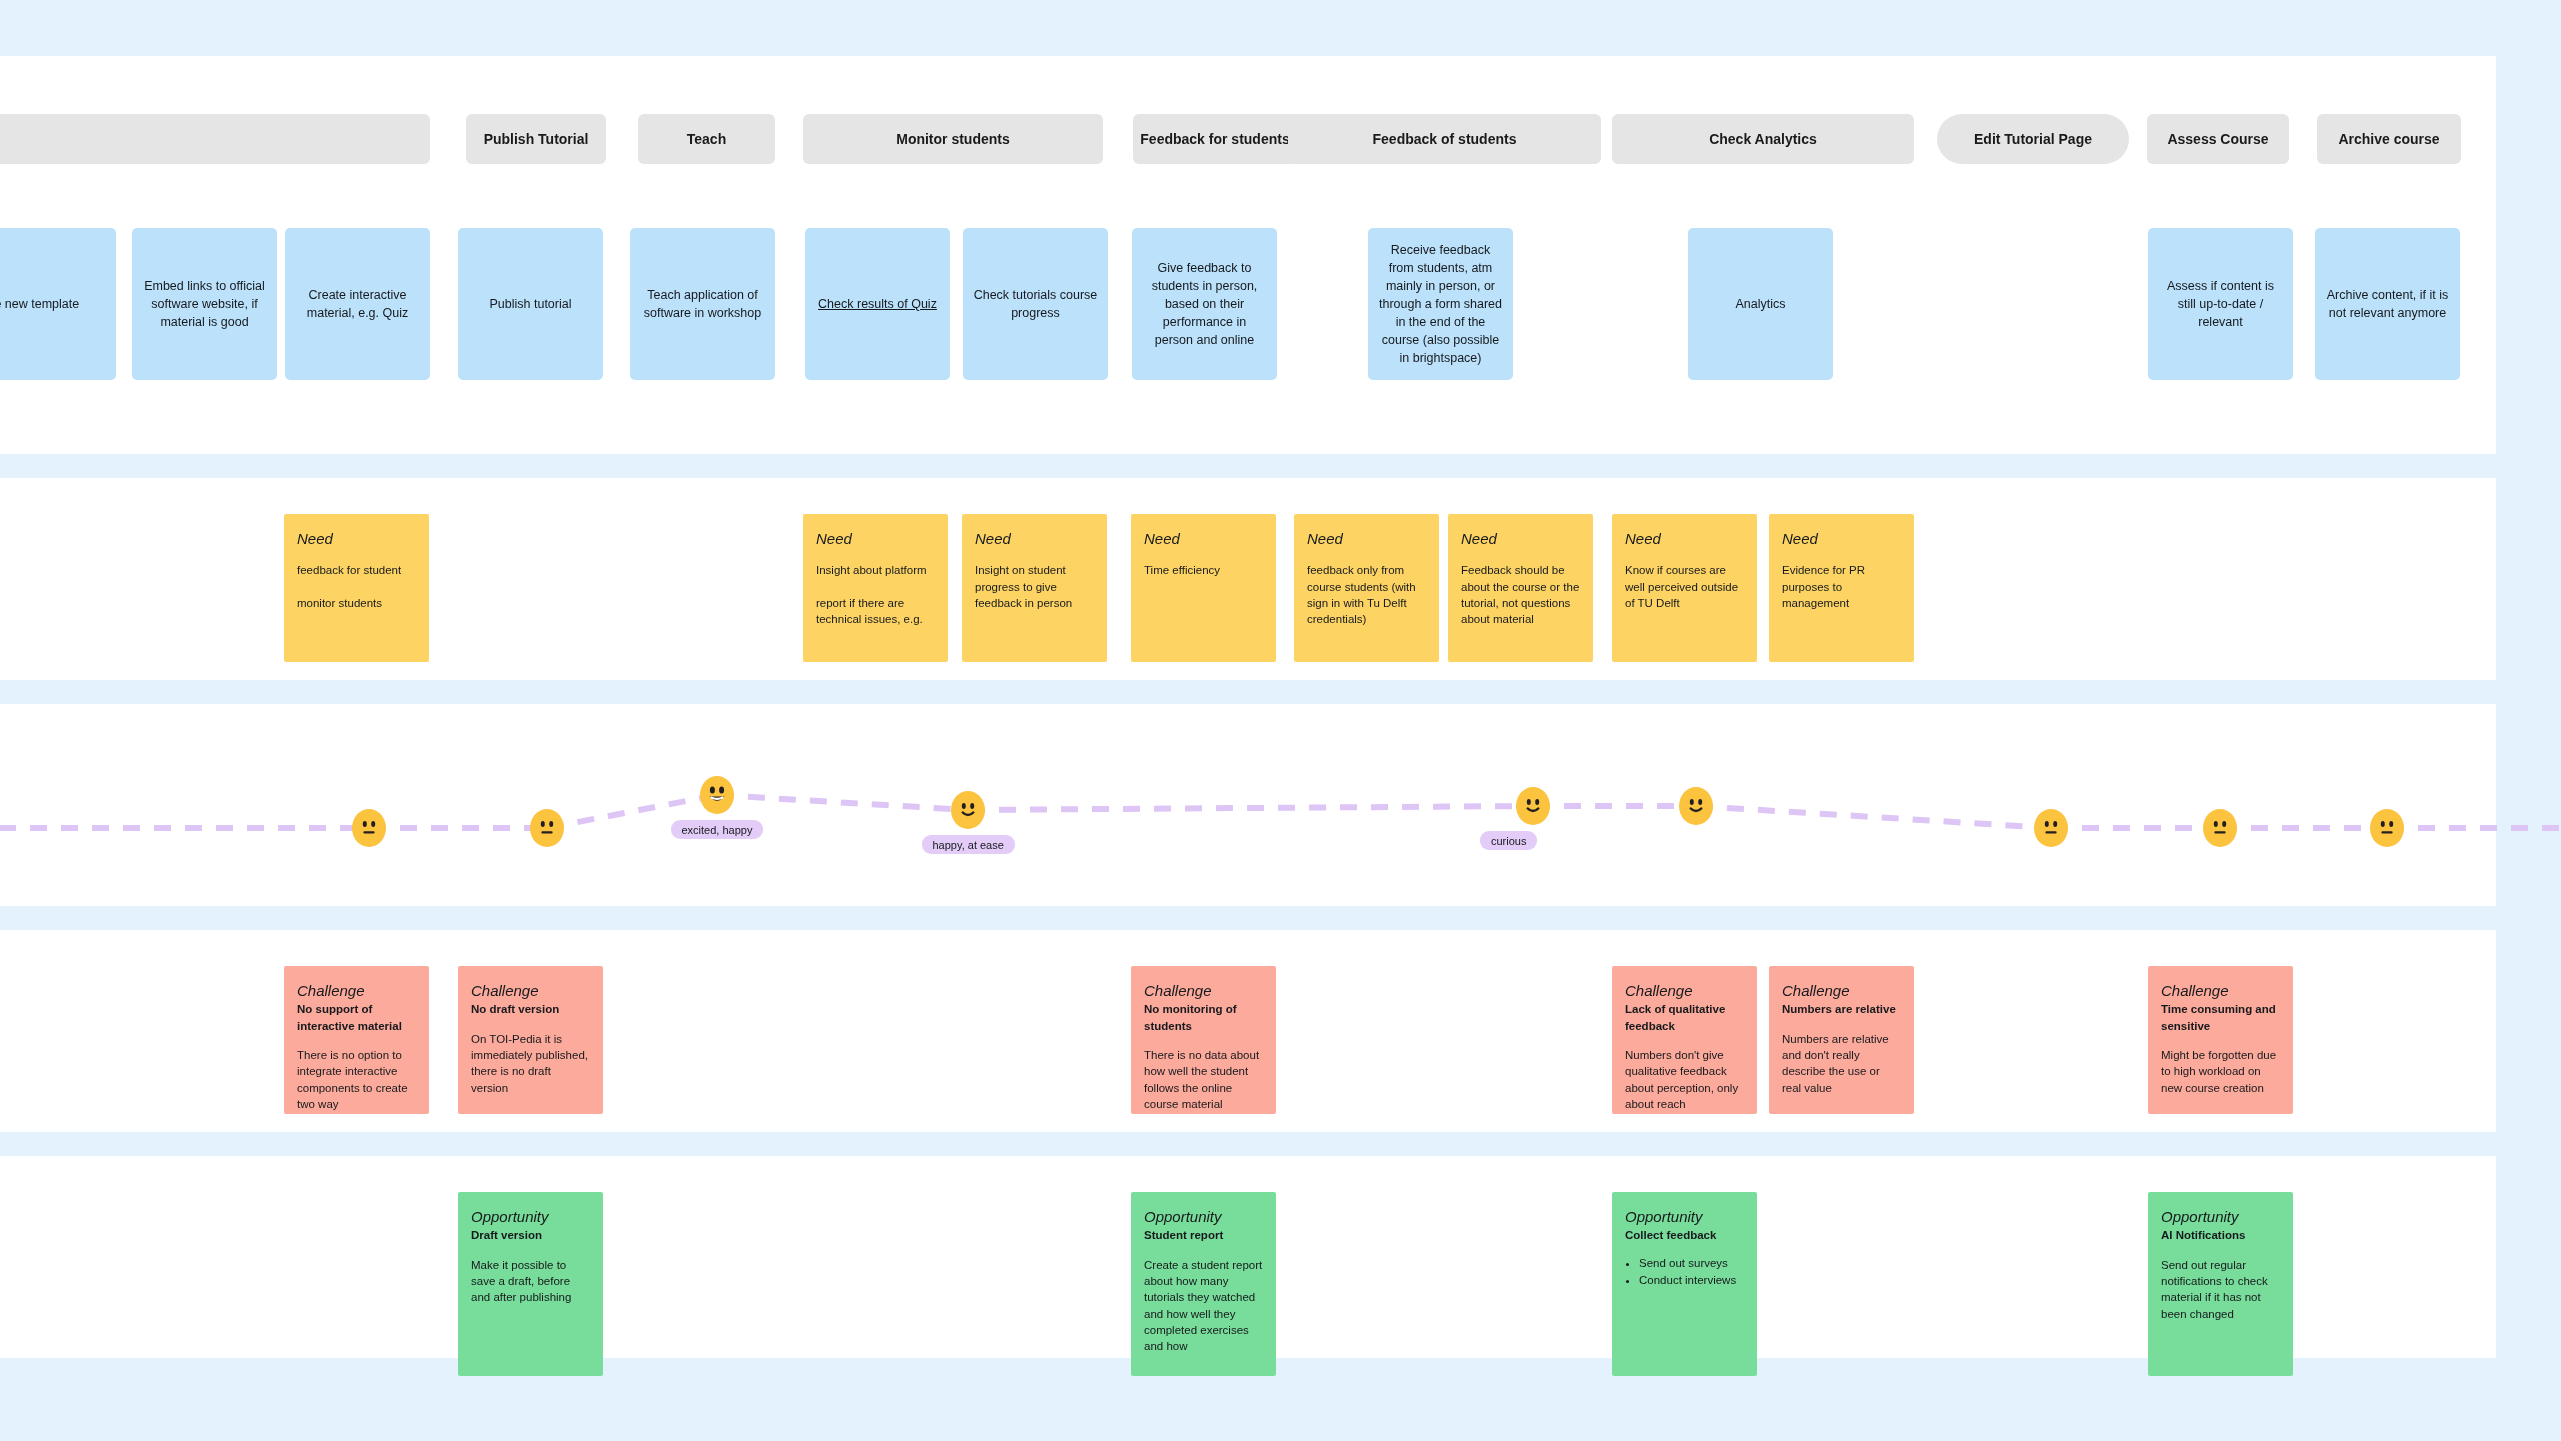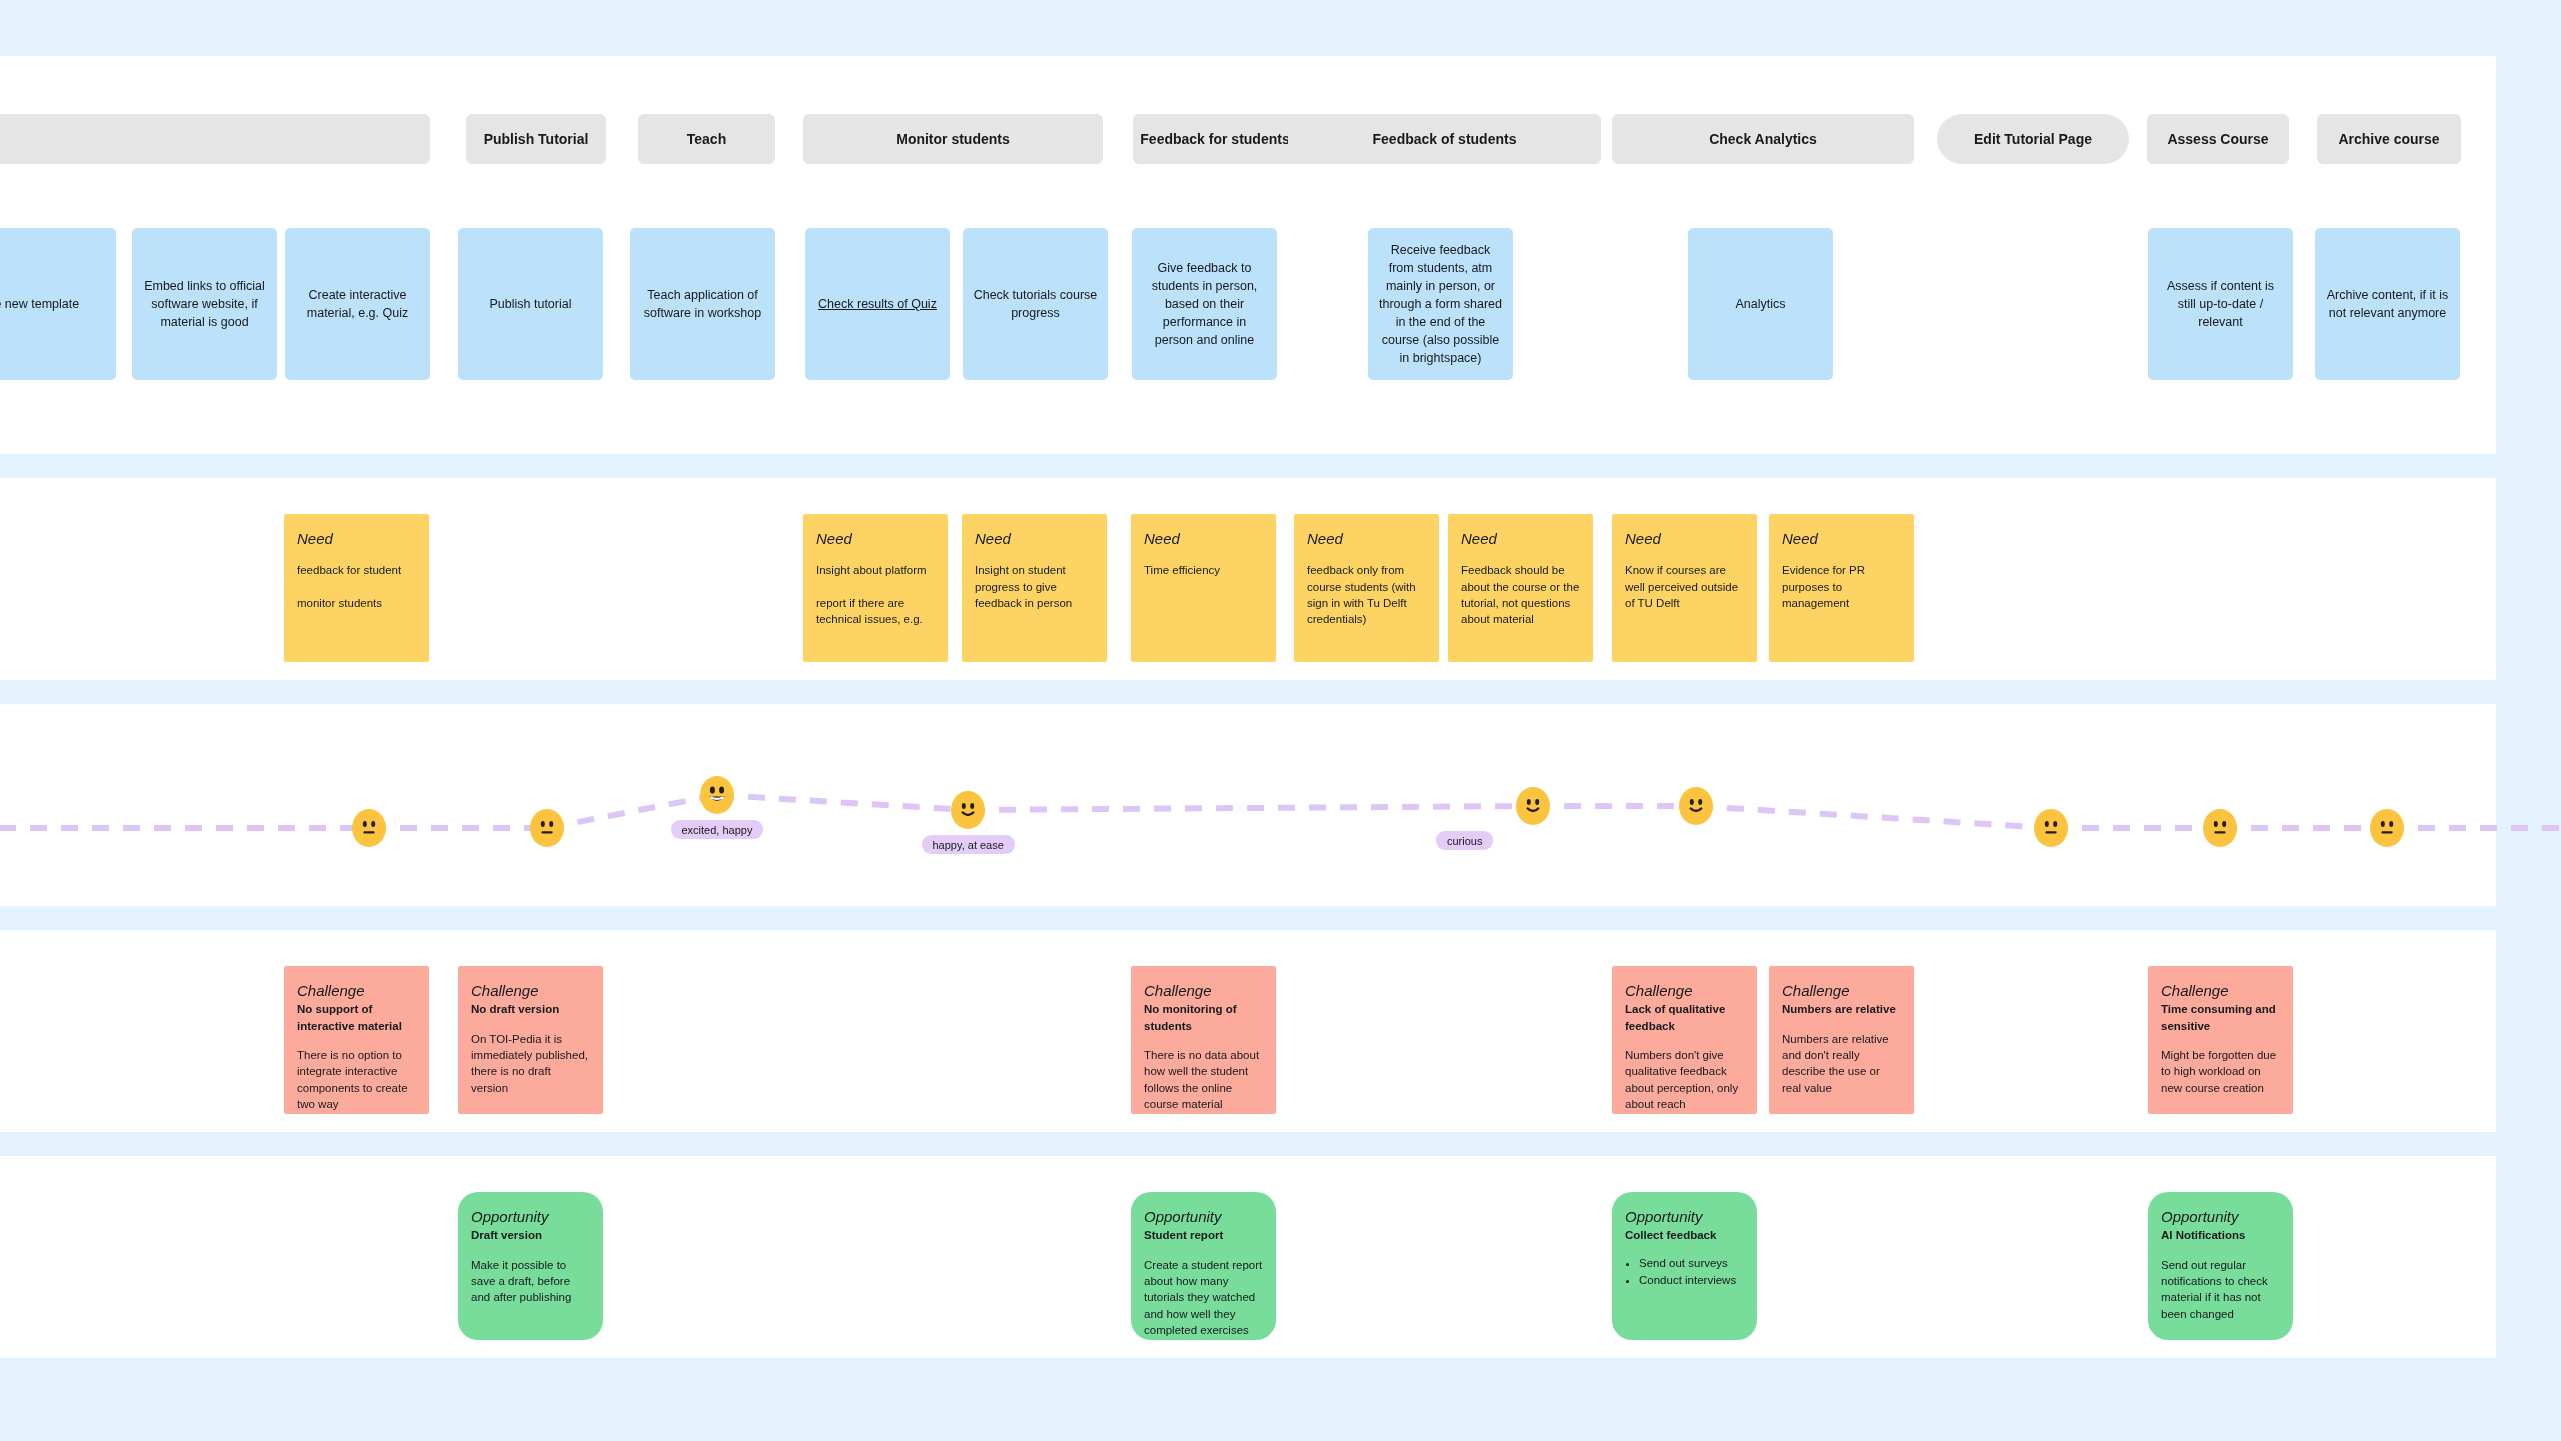--- a/index.html
+++ b/index.html
@@ -89,21 +89,21 @@
     margin-top: 13px;
     white-space: pre-line;
   }
   .note ul {
     margin: 11px 0 0 14px;
   }
   .note li { margin-bottom: 1px; }
 
   .note-need        { background: #fdd464; top: 514px; height: 148px; }
   .note-challenge   { background: #fcaa9b; top: 966px; height: 148px; }
-  .note-opportunity { background: #78dd9a; top: 1192px; height: 148px; border-radius: 20px; }
+  .note-opportunity { background: #78dd9a; top: 1192px; height: 184px; }
 
   
   .emotion-layer {
     position: absolute;
     top: 704px;
     left: 0;
     width: 2561px;
     height: 202px;
     pointer-events: none;
   }
@@ -310,21 +310,21 @@
           </svg>
         </div>
         <div class="mood-label" style="top: 131px; left: 921.5px;">happy, at ease</div>
         <div class="emoji" style="left: 1516px; top: 83px;">
           <svg width="26" height="26" viewBox="0 0 26 26">
             <ellipse cx="8.8" cy="9" rx="2" ry="3" fill="#231f20"></ellipse>
             <ellipse cx="17.2" cy="9" rx="2" ry="3" fill="#231f20"></ellipse>
             <path d="M7.6 15.4 Q13 20.6 18.4 15.4" stroke="#231f20" stroke-width="2.2" fill="none" stroke-linecap="round"></path>
           </svg>
         </div>
-        <div class="mood-label" style="top: 127px; left: 1436px;">curious</div>
+        <div class="mood-label" style="top: 127px; left: 1480px;">curious</div>
         <div class="emoji" style="left: 1679px; top: 83px;">
           <svg width="26" height="26" viewBox="0 0 26 26">
             <ellipse cx="8.8" cy="9" rx="2" ry="3" fill="#231f20"></ellipse>
             <ellipse cx="17.2" cy="9" rx="2" ry="3" fill="#231f20"></ellipse>
             <path d="M7.6 15.4 Q13 20.6 18.4 15.4" stroke="#231f20" stroke-width="2.2" fill="none" stroke-linecap="round"></path>
           </svg>
         </div>
         <div class="emoji" style="left: 2034px; top: 105px;">
           <svg width="26" height="26" viewBox="0 0 26 26">
             <ellipse cx="8.8" cy="9" rx="2" ry="3" fill="#231f20"></ellipse>

